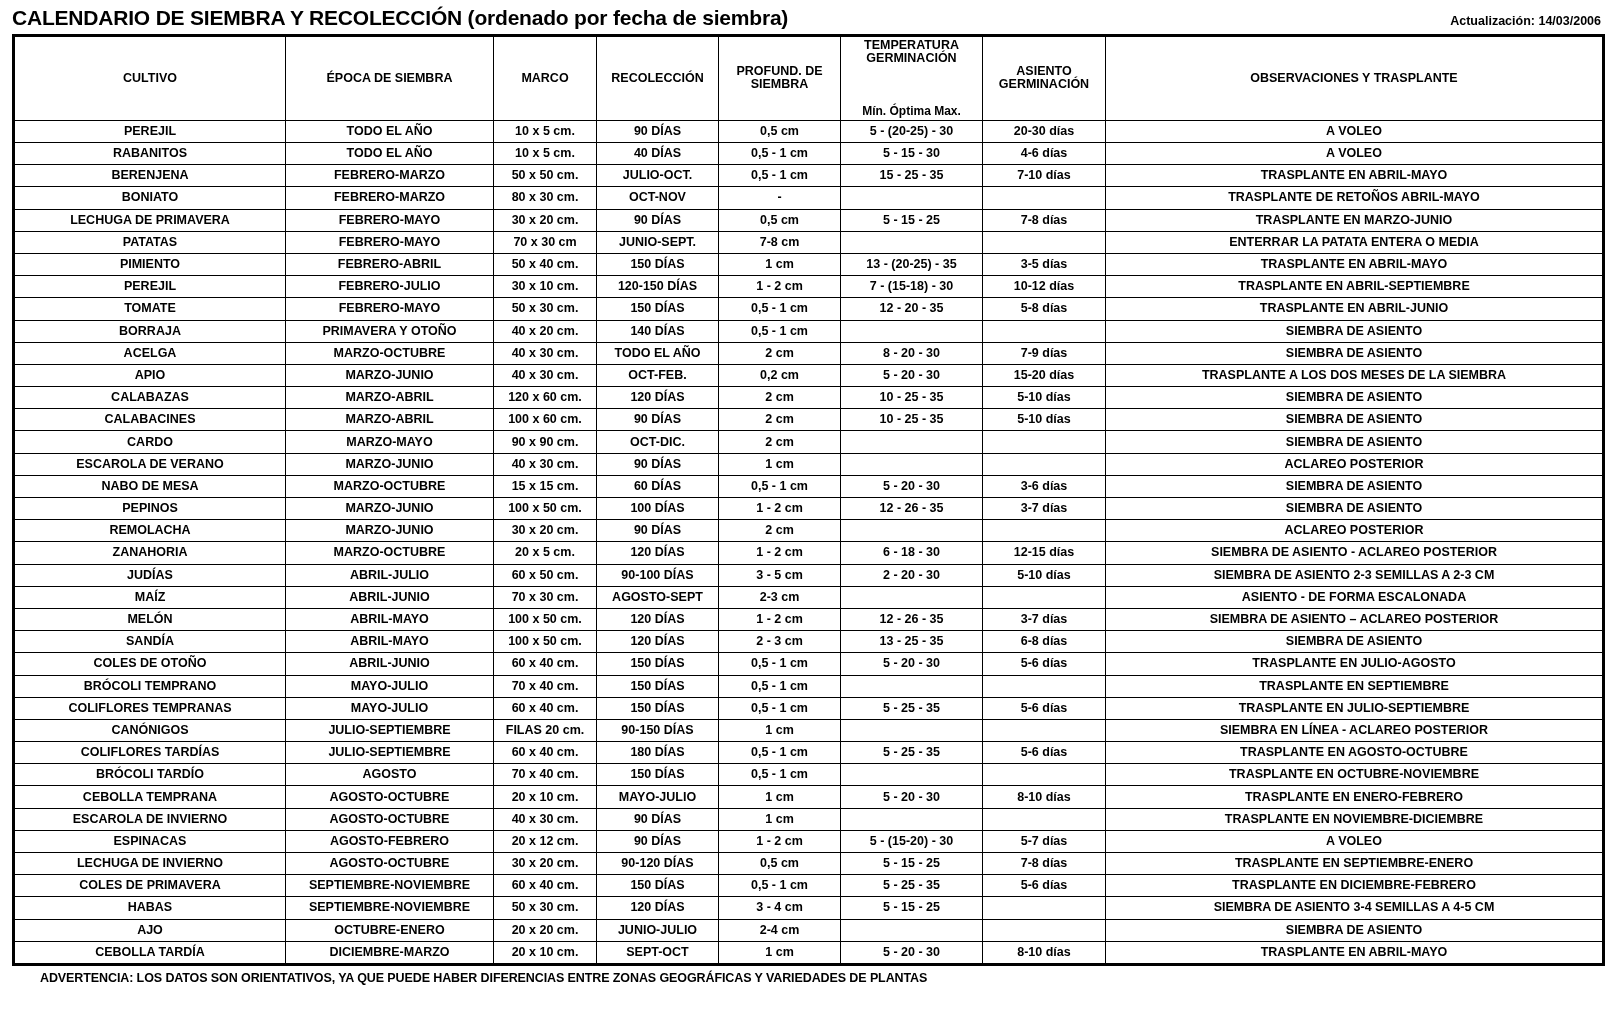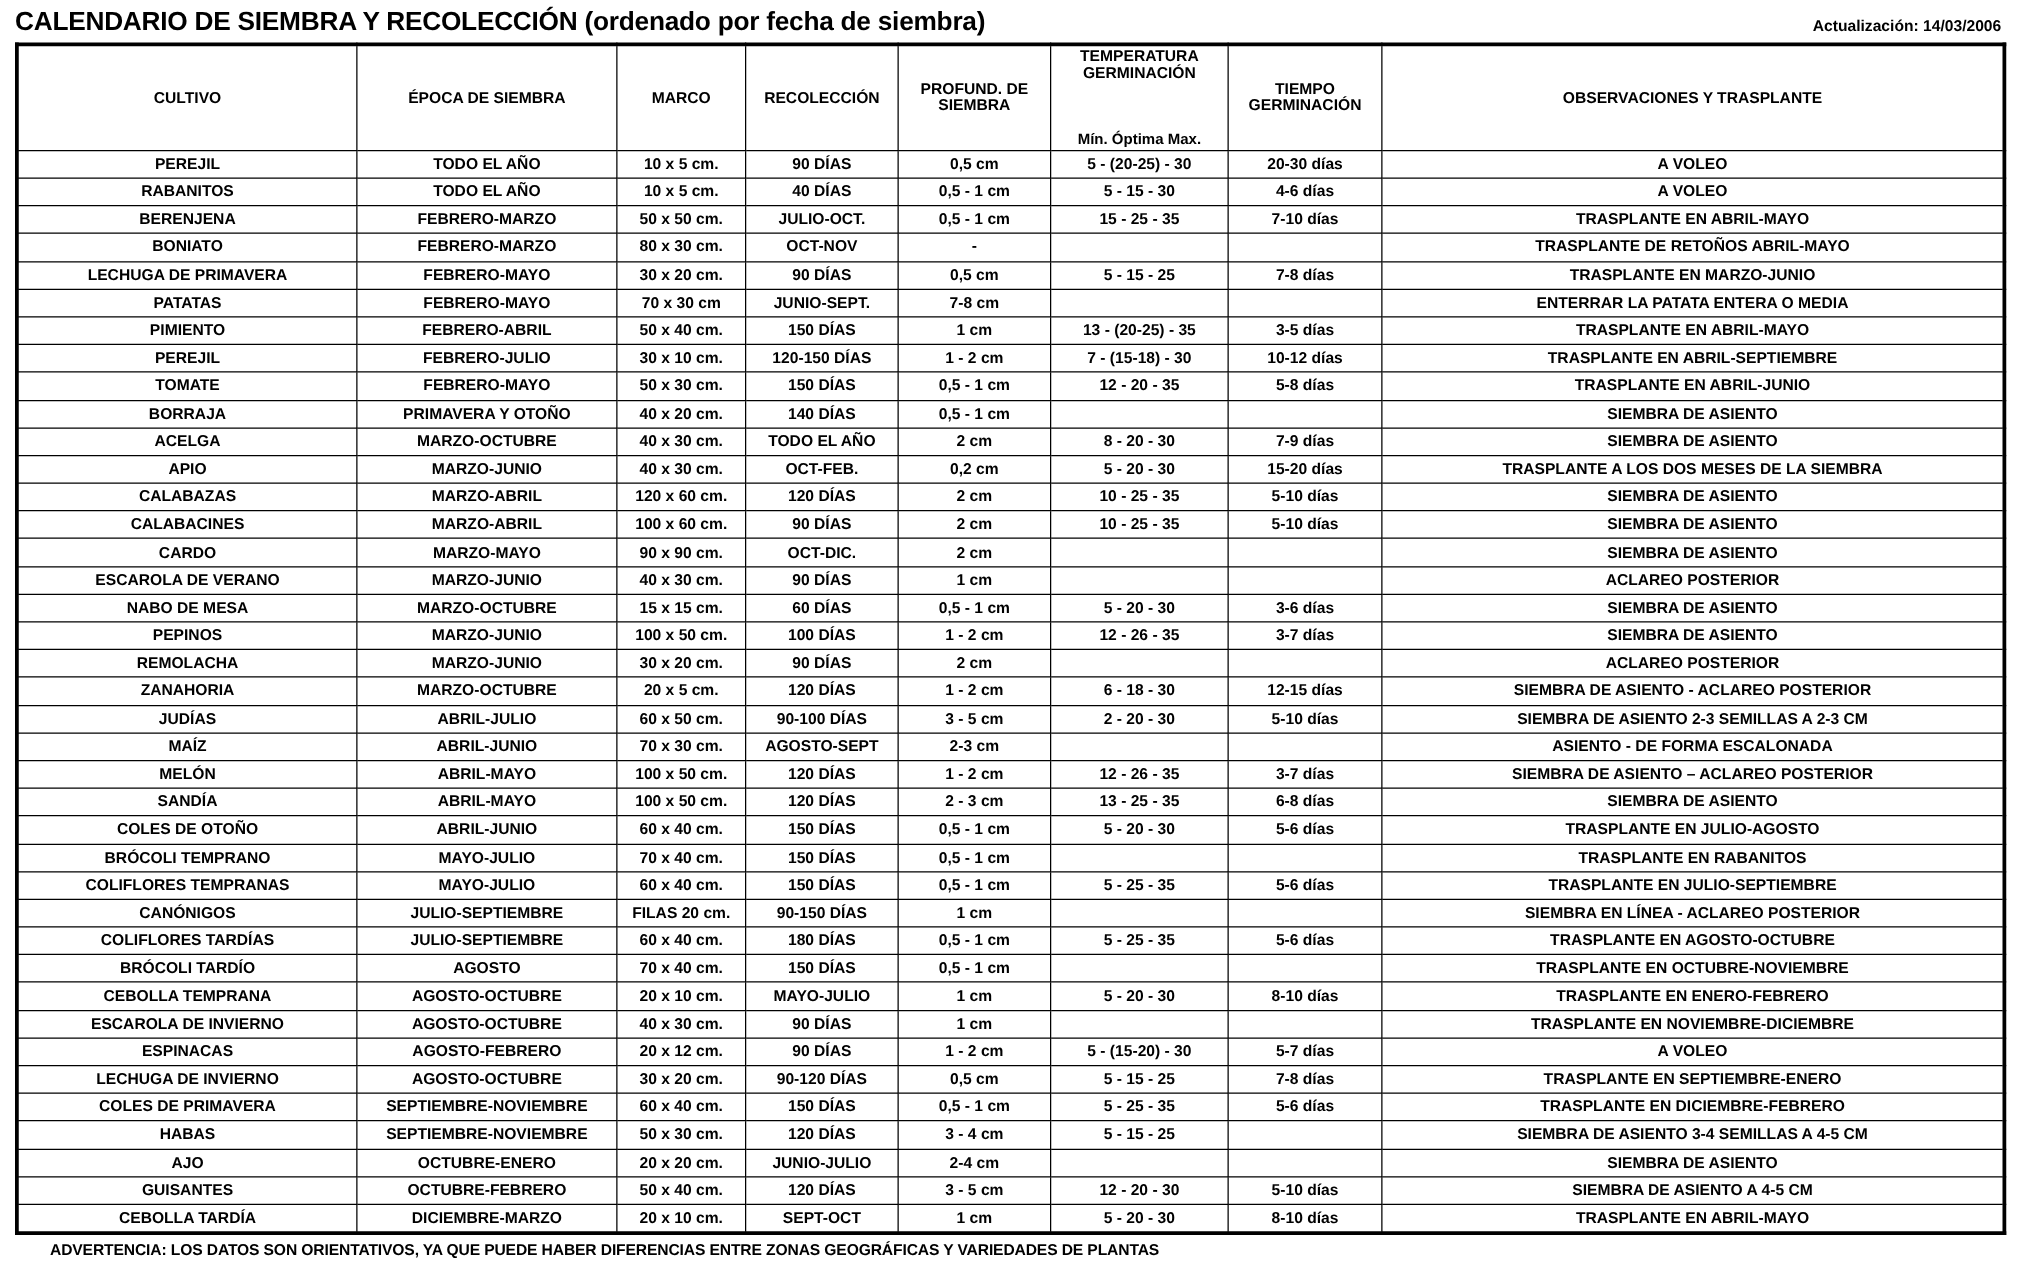--- a/index.html
+++ b/index.html
@@ -114,21 +114,21 @@
       <tr>
         <th><span>CULTIVO</span></th>
         <th><span>ÉPOCA DE SIEMBRA</span></th>
         <th><span>MARCO</span></th>
         <th><span>RECOLECCIÓN</span></th>
         <th><span>PROFUND. DE SIEMBRA</span></th>
         <th>
           <span>TEMPERATURA GERMINACIÓN</span>
           <span class="sub">Mín. Óptima Max.</span>
         </th>
-        <th><span>TIEMPO GERMINACIÓN</span></th>
+        <th><span>ASIENTO GERMINACIÓN</span></th>
         <th><span>OBSERVACIONES  Y TRASPLANTE</span></th>
       </tr>
     </thead>
     <tbody id="table-body">
         <tr>
           <td>PEREJIL</td>
           <td>TODO EL AÑO</td>
           <td>10 x 5 cm.</td>
           <td>90 DÍAS</td>
           <td>0,5 cm</td>
@@ -377,21 +377,21 @@
           <td>TRASPLANTE EN JULIO-AGOSTO</td>
         </tr>
         <tr>
           <td>BRÓCOLI TEMPRANO</td>
           <td>MAYO-JULIO</td>
           <td>70 x 40 cm.</td>
           <td>150 DÍAS</td>
           <td>0,5 - 1 cm</td>
           <td></td>
           <td></td>
-          <td>TRASPLANTE EN RABANITOS</td>
+          <td>TRASPLANTE EN SEPTIEMBRE</td>
         </tr>
         <tr>
           <td>COLIFLORES TEMPRANAS</td>
           <td>MAYO-JULIO</td>
           <td>60 x 40 cm.</td>
           <td>150 DÍAS</td>
           <td>0,5 - 1 cm</td>
           <td>5 - 25 - 35</td>
           <td>5-6 días</td>
           <td>TRASPLANTE EN JULIO-SEPTIEMBRE</td>
@@ -490,30 +490,20 @@
           <td>AJO</td>
           <td>OCTUBRE-ENERO</td>
           <td>20 x 20 cm.</td>
           <td>JUNIO-JULIO</td>
           <td>2-4 cm</td>
           <td></td>
           <td></td>
           <td>SIEMBRA DE ASIENTO</td>
         </tr>
         <tr>
-          <td>GUISANTES</td>
-          <td>OCTUBRE-FEBRERO</td>
-          <td>50 x 40 cm.</td>
-          <td>120 DÍAS</td>
-          <td>3 - 5 cm</td>
-          <td>12 - 20 - 30</td>
-          <td>5-10 días</td>
-          <td>SIEMBRA DE ASIENTO  A 4-5 CM</td>
-        </tr>
-        <tr>
           <td>CEBOLLA TARDÍA</td>
           <td>DICIEMBRE-MARZO</td>
           <td>20 x 10 cm.</td>
           <td>SEPT-OCT</td>
           <td>1 cm</td>
           <td>5 - 20 - 30</td>
           <td>8-10 días</td>
           <td>TRASPLANTE EN ABRIL-MAYO</td>
         </tr>
       </tbody>

